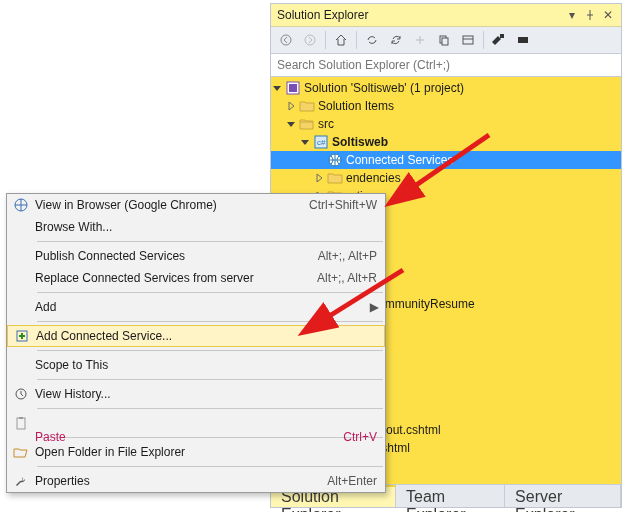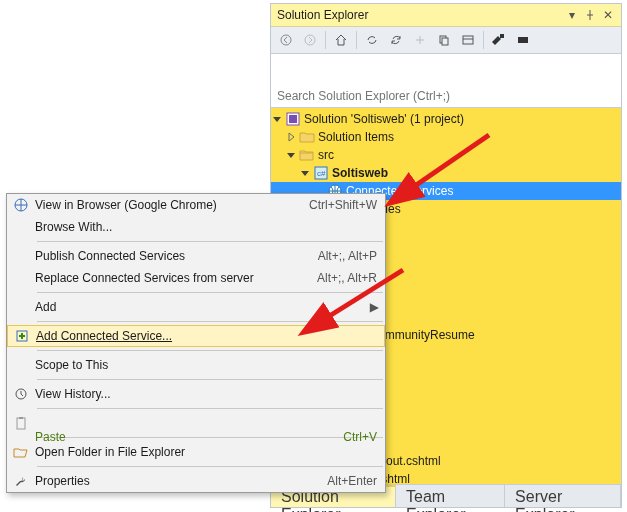--- a/index.html
+++ b/index.html
@@ -62,21 +62,20 @@
   .search input {
     width:100%;
     border:none;
     padding:4px 6px;
     font-family:inherit;
     font-size:12px;
     color:#7a7a7a;
     box-sizing:border-box;
     outline:none;
     background:transparent;
-    margin-top:31px;
   }
   .tree {
     flex:1;
     background:#fde047;
     overflow:hidden;
     padding-top:2px;
   }
   .node {
     display:flex;
     align-items:center;
@@ -127,29 +126,29 @@
     background:#f2f2f2;
     border:1px solid #9b9b9b;
     box-shadow:2px 3px 6px rgba(0,0,0,0.25);
   }
   .ctxrow {
     display:flex;
     align-items:center;
     height:22px;
     position:relative;
   }
-  .ctxrow.hl { background:#fef4c5; border:1px solid #e6c84e; height:20px;text-decoration:underline; }
+  .ctxrow.hl { background:#fef4c5; border:1px solid #e6c84e; height:20px; }
   .ctxicon {
     width:28px;
     display:flex;align-items:center;justify-content:center;
     color:#4a4a4a;
   }
   .ctxlabel { flex:1; padding-right:8px;}
   .ctxshort { color:#555; padding-right:8px; }
-  .ctxrow.disabled .ctxlabel, .ctxrow.disabled .ctxshort { color:#4d7c0f;margin-top:28px; }
+  .ctxrow.disabled .ctxlabel, .ctxrow.disabled .ctxshort { color:#be185d;margin-top:28px; }
   .ctxsep {
     height:1px;
     margin:3px 2px 3px 30px;
     background:#c8c8c8;
   }
   .ctxrow .arrow {
     position:absolute;right:6px;color:#555;
   }
 
   .red-arrow { position:absolute; pointer-events:none; }

